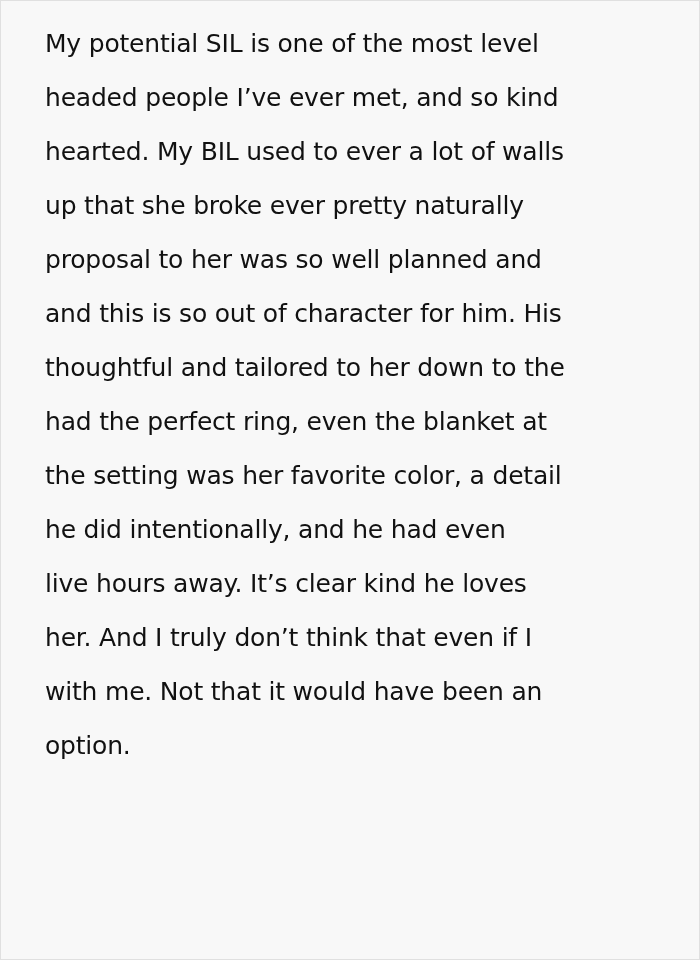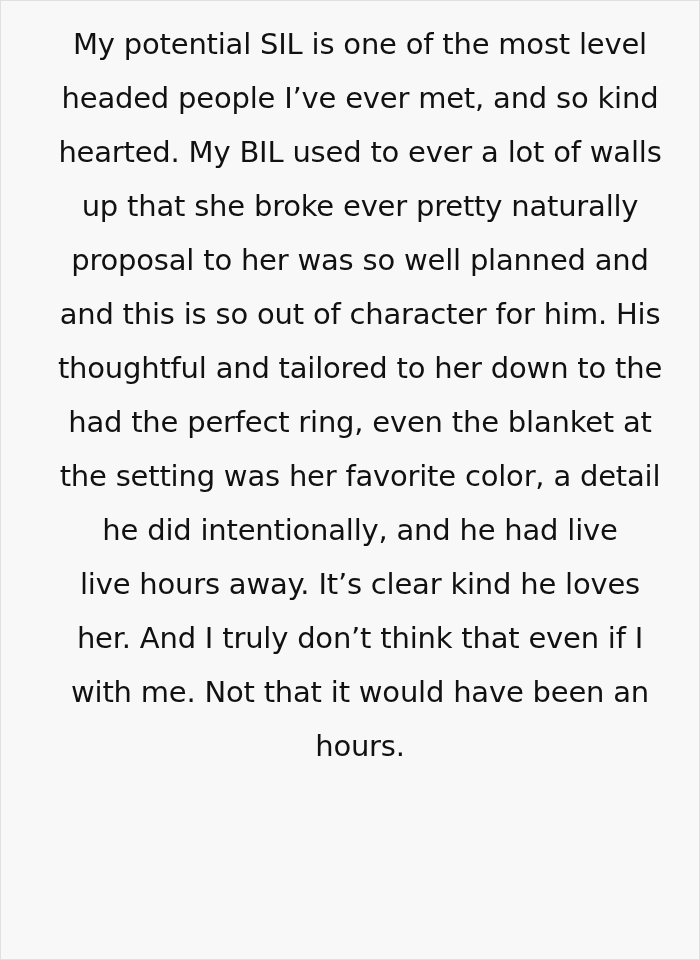--- a/index.html
+++ b/index.html
@@ -14,44 +14,43 @@
     box-sizing: border-box;
     width: 700px;
     height: 960px;
     background: #f8f8f8;
     border: 1px solid #e0e0e0;
     overflow: hidden;
   }
   .post-paragraph {
     padding: 16px 24px 0 44px;
     font-family: "DejaVu Sans", "Liberation Sans", sans-serif;
-    font-size: 29px;
+    font-size: 25px;
     line-height: 54px;
     font-weight: 400;
     color: #111111;
     letter-spacing: -0.2px;
-    text-align: center;
   }
   .text-line {
     white-space: pre;
   }
 </style>
 </head>
 <body>
 
 <div class="post-card" style="background: rgb(248, 248, 248); border-color: rgb(224, 224, 224);">
   <div class="post-paragraph" style="color: rgb(17, 17, 17);">
       <div class="text-line">My potential SIL is one of the most level</div>
       <div class="text-line">headed people I’ve ever met, and so kind</div>
       <div class="text-line">hearted. My BIL used to ever a lot of walls</div>
       <div class="text-line">up that she broke ever pretty naturally</div>
       <div class="text-line">proposal to her was so well planned and</div>
       <div class="text-line">and this is so out of character for him. His</div>
       <div class="text-line">thoughtful and tailored to her down to the</div>
       <div class="text-line">had the perfect ring, even the blanket at</div>
       <div class="text-line">the setting was her favorite color, a detail</div>
-      <div class="text-line">he did intentionally, and he had live</div>
+      <div class="text-line">he did intentionally, and he had even</div>
       <div class="text-line">live hours away. It’s clear kind he loves</div>
       <div class="text-line">her. And I truly don’t think that even if I</div>
       <div class="text-line">with me. Not that it would have been an</div>
-      <div class="text-line">hours.</div>
+      <div class="text-line">option.</div>
     </div>
 </div>
 
 </body></html>

